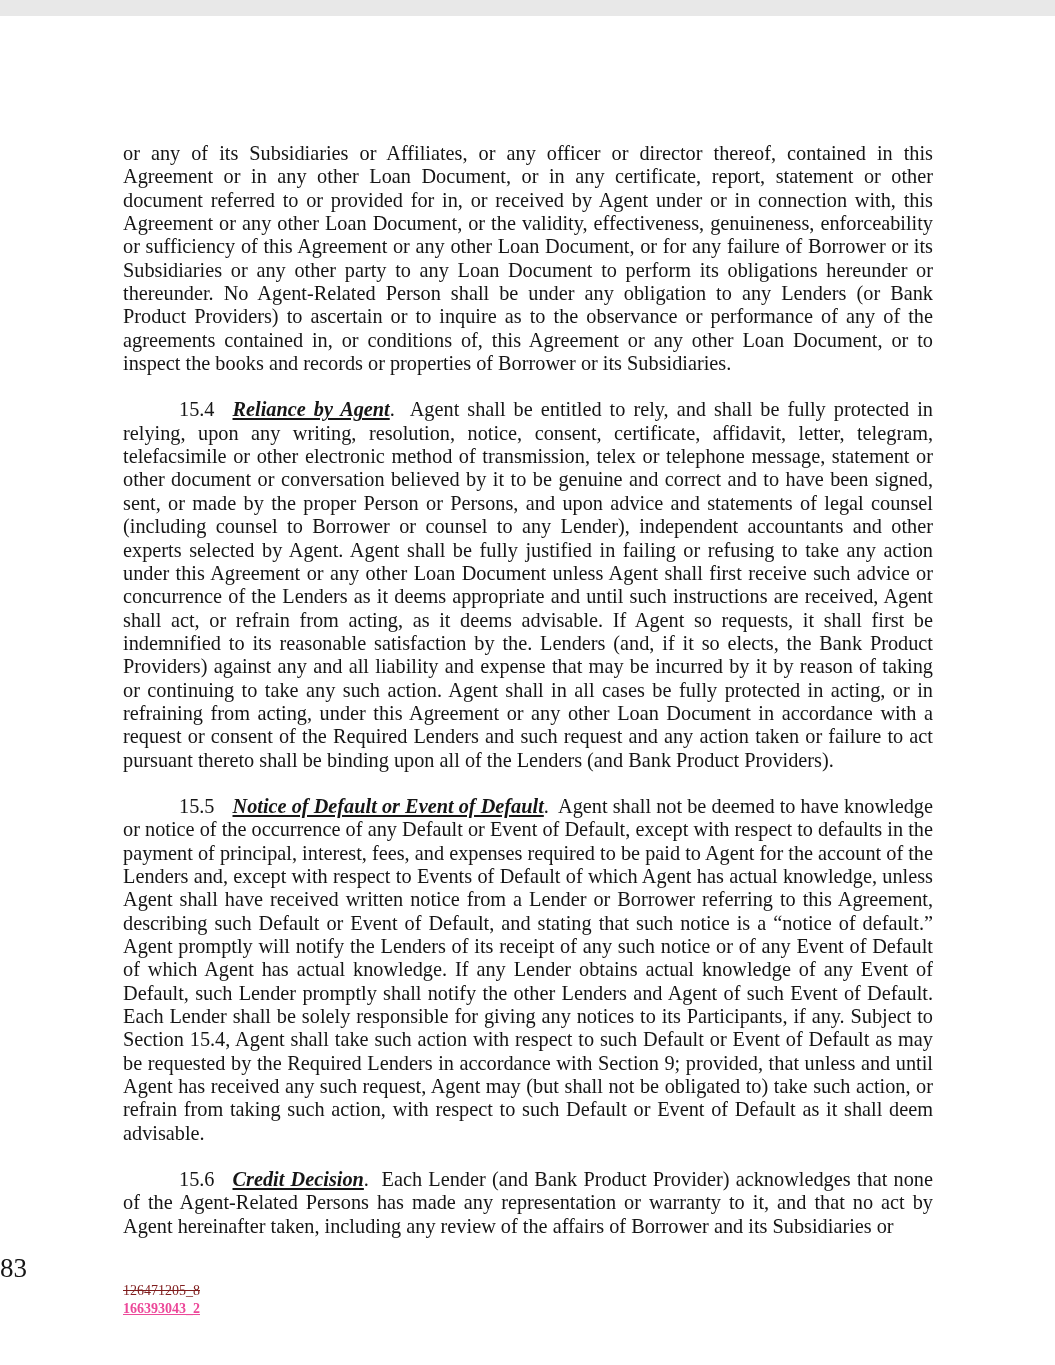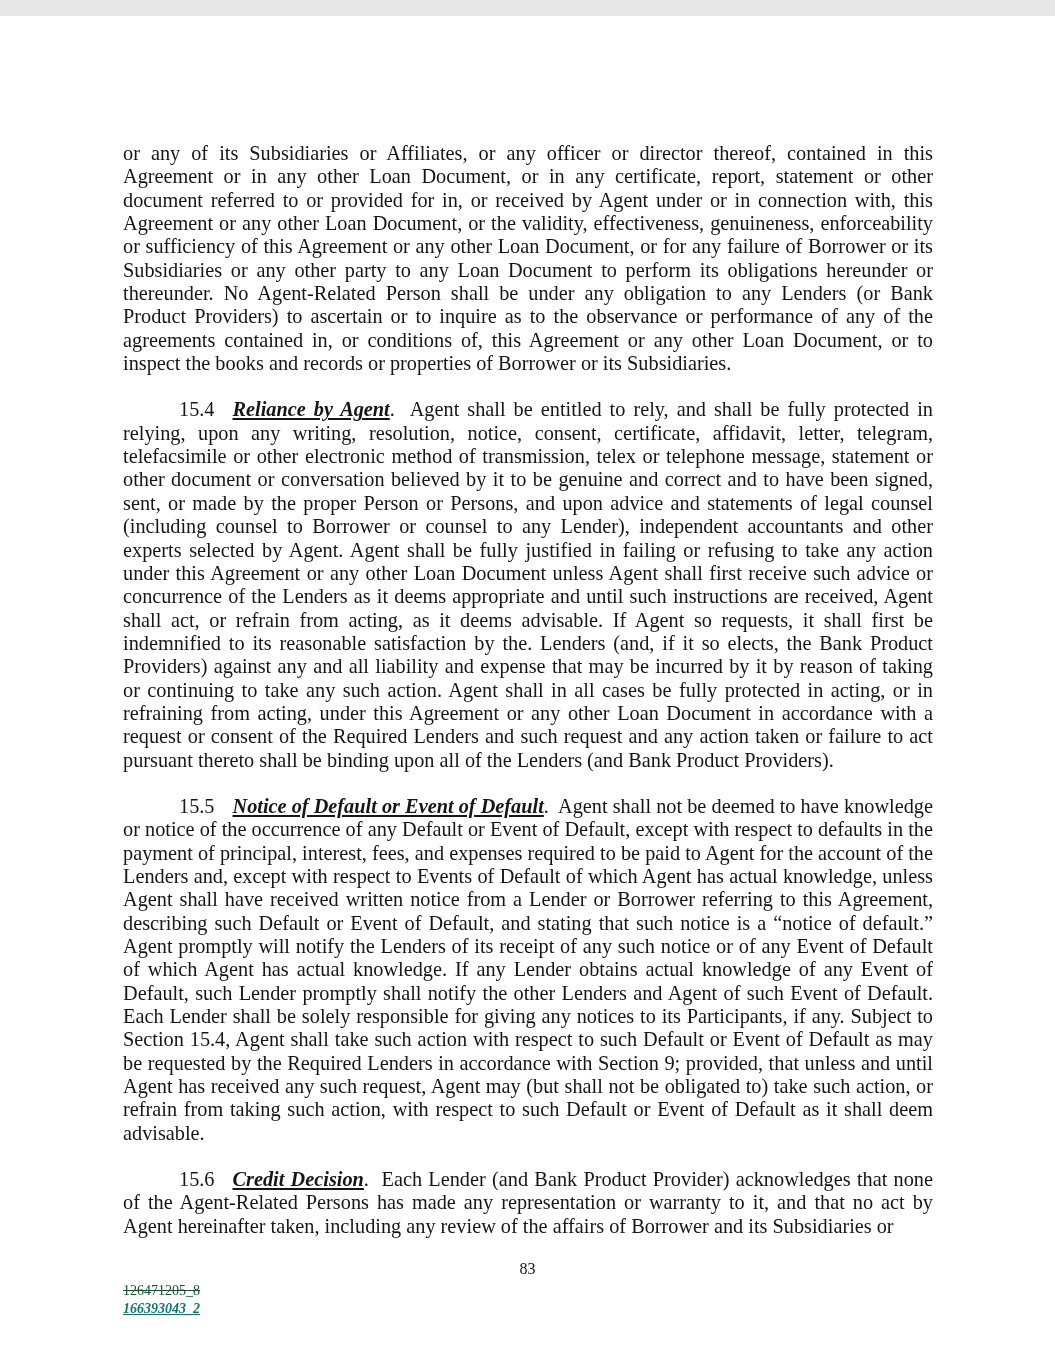--- a/index.html
+++ b/index.html
@@ -43,22 +43,22 @@
   }
   .seg-tab {
     display: inline-block;
     width: 18px;
   }
   .page-number {
     position: absolute;
     top: 1241px;
     left: 0;
     width: 100%;
-    text-align: center;
-    font-size: 16px;
+    text-align: left;
+    font-size: 27px;
     line-height: 23px;
   }
   .footer-ids {
     position: absolute;
     left: 123px;
     top: 1266px;
     font-size: 14px;
     line-height: 18px;
   }
   .id-deleted {
@@ -77,17 +77,17 @@
   <div class="content">
       <p class="para"><span class="seg-normal">or any of its Subsidiaries or Affiliates, or any officer or director thereof, contained in this Agreement or in any other Loan Document, or in any certificate, report, statement or other document referred to or provided for in, or received by Agent under or in connection with, this Agreement or any other Loan Document, or the validity, effectiveness, genuineness, enforceability or sufficiency of this Agreement or any other Loan Document, or for any failure of Borrower or its Subsidiaries or any other party to any Loan Document to perform its obligations hereunder or thereunder. No Agent-Related Person shall be under any obligation to any Lenders (or Bank Product Providers) to ascertain or to inquire as to the observance or performance of any of the agreements contained in, or conditions of, this Agreement or any other Loan Document, or to inspect the books and records or properties of Borrower or its Subsidiaries.</span></p>
       <p class="para indent"><span class="seg-normal">15.4</span><span class="seg-tab"></span><span class="seg-heading">Reliance by Agent</span><span class="seg-normal">.&nbsp; Agent shall be entitled to rely, and shall be fully protected in relying, upon any writing, resolution, notice, consent, certificate, affidavit, letter, telegram, telefacsimile or other electronic method of transmission, telex or telephone message, statement or other document or conversation believed by it to be genuine and correct and to have been signed, sent, or made by the proper Person or Persons, and upon advice and statements of legal counsel (including counsel to Borrower or counsel to any Lender), independent accountants and other experts selected by Agent. Agent shall be fully justified in failing or refusing to take any action under this Agreement or any other Loan Document unless Agent shall first receive such advice or concurrence of the Lenders as it deems appropriate and until such instructions are received, Agent shall act, or refrain from acting, as it deems advisable. If Agent so requests, it shall first be indemnified to its reasonable satisfaction by the. Lenders (and, if it so elects, the Bank Product Providers) against any and all liability and expense that may be incurred by it by reason of taking or continuing to take any such action. Agent shall in all cases be fully protected in acting, or in refraining from acting, under this Agreement or any other Loan Document in accordance with a request or consent of the Required Lenders and such request and any action taken or failure to act pursuant thereto shall be binding upon all of the Lenders (and Bank Product Providers).</span></p>
       <p class="para indent"><span class="seg-normal">15.5</span><span class="seg-tab"></span><span class="seg-heading">Notice of Default or Event of Default</span><span class="seg-normal">.&nbsp; Agent shall not be deemed to have knowledge or notice of the occurrence of any Default or Event of Default, except with respect to defaults in the payment of principal, interest, fees, and expenses required to be paid to Agent for the account of the Lenders and, except with respect to Events of Default of which Agent has actual knowledge, unless Agent shall have received written notice from a Lender or Borrower referring to this Agreement, describing such Default or Event of Default, and stating that such notice is a “notice of default.” Agent promptly will notify the Lenders of its receipt of any such notice or of any Event of Default of which Agent has actual knowledge. If any Lender obtains actual knowledge of any Event of Default, such Lender promptly shall notify the other Lenders and Agent of such Event of Default. Each Lender shall be solely responsible for giving any notices to its Participants, if any. Subject to </span><span class="seg-underline">Section 15.4</span><span class="seg-normal">, Agent shall take such action with respect to such Default or Event of Default as may be requested by the Required Lenders in accordance with </span><span class="seg-underline">Section 9</span><span class="seg-normal">; </span><span class="seg-underline">provided</span><span class="seg-normal">, that unless and until Agent has received any such request, Agent may (but shall not be obligated to) take such action, or refrain from taking such action, with respect to such Default or Event of Default as it shall deem advisable.</span></p>
       <p class="para indent"><span class="seg-normal">15.6</span><span class="seg-tab"></span><span class="seg-heading">Credit Decision</span><span class="seg-normal">.&nbsp; Each Lender (and Bank Product Provider) acknowledges that none of the Agent-Related Persons has made any representation or warranty to it, and that no act by Agent hereinafter taken, including any review of the affairs of Borrower and its Subsidiaries or</span></p>
     </div>
 
   <div class="page-number">83</div>
 
   <div class="footer-ids">
-    <div class="id-deleted" style="color: #14532d;">126471205_8</div>
-    <div class="id-inserted" style="color: #0f766e; font-style: italic;">166393043_2</div>
+    <div class="id-deleted" style="color: #7f1d1d;">126471205_8</div>
+    <div class="id-inserted" style="color: #ec4899;">166393043_2</div>
   </div>
 
 </div>
 
 </body></html>

